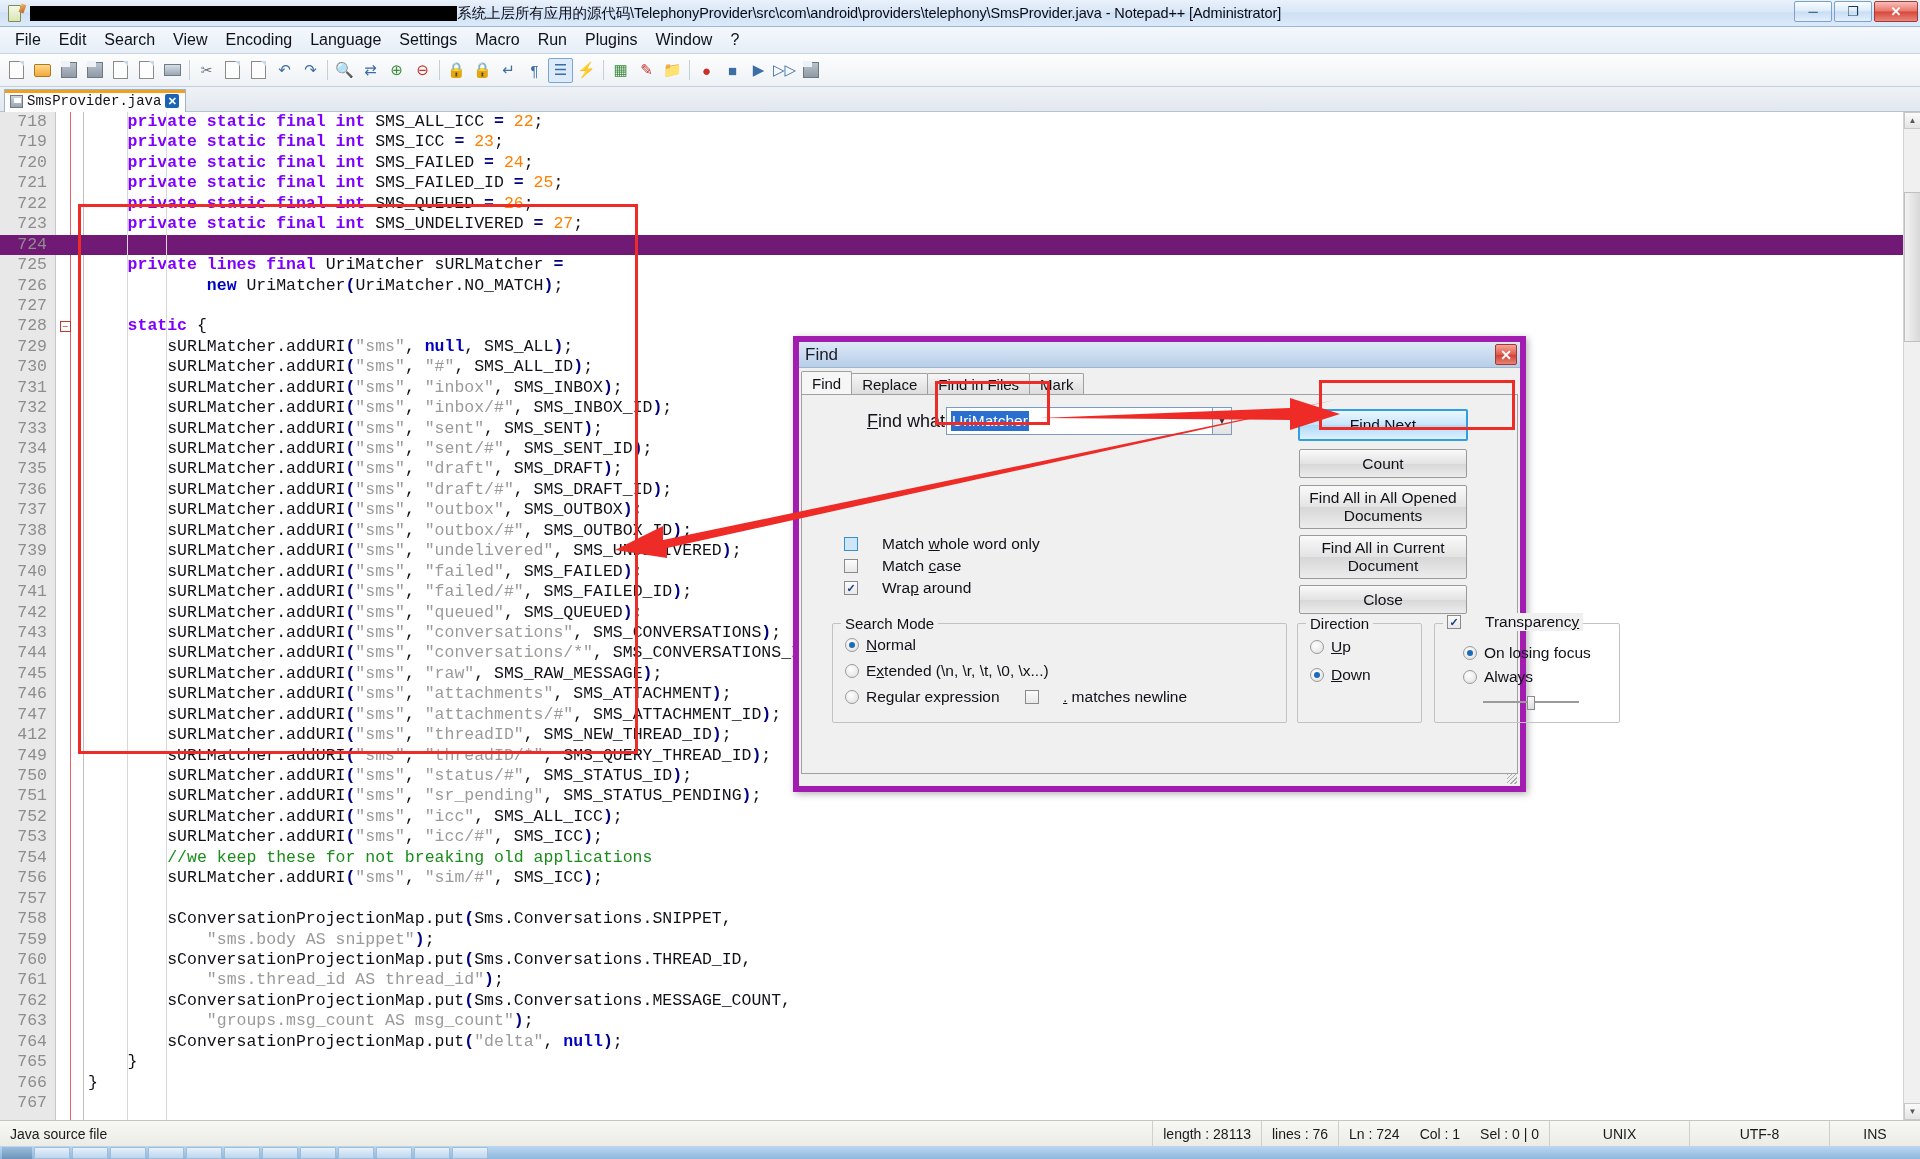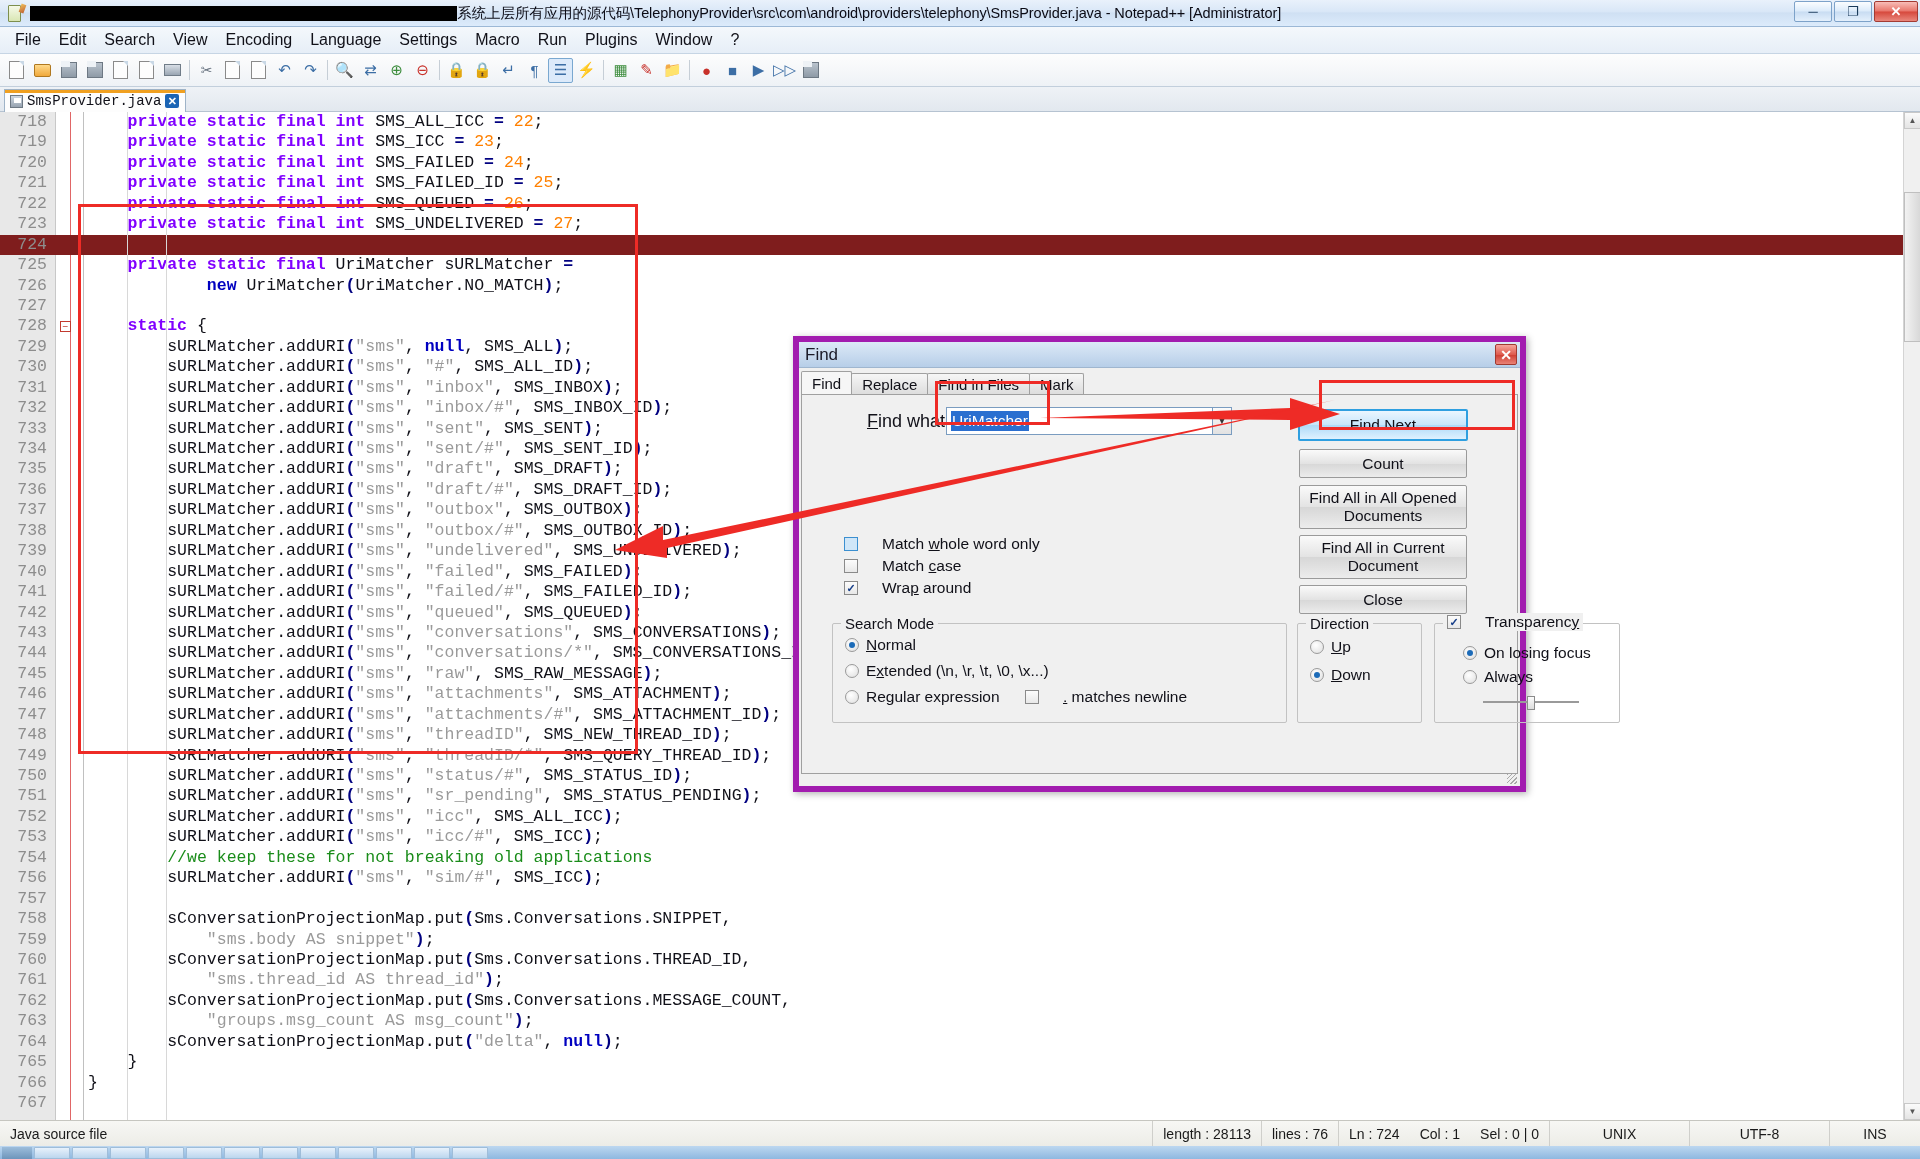--- a/index.html
+++ b/index.html
@@ -131,21 +131,21 @@
   #fold-redline{position:absolute; left:70px; top:0; width:1px; height:100%; background:#e06666;}
   .code-row {
     position:relative; height:20.45px; line-height:20.45px;
     font-family:"Liberation Mono", monospace; font-size:16.5px; white-space:pre;
   }
   .ln {
     position:absolute; left:0; width:47px; text-align:right;
     color:#8d8d8d; font-family:"Liberation Mono", monospace; font-size:16.5px;
   }
   .ctext{ position:absolute; left:88px; color:#101018; }
-  .row-hl { background:#7f1d1d;padding-left:34px; }
+  .row-hl { background:#701a75;padding-left:34px; }
   .kw { color:#8000ff; font-weight:bold; }
   .kw2{ color:#0000c0; font-weight:bold; }
   .num{ color:#ff8000; }
   .str{ color:#9a9a9a; }
   .cmt{ color:#1a8c1a; }
   .op { color:#000080; font-weight:bold; }
   .fold-marker{
     position:absolute; left:60px; top:5px; width:11px; height:11px;
     border:1px solid #c23a2f; background:#fff; color:#c23a2f;
     font-size:10px; line-height:9px; text-align:center;
@@ -412,21 +412,21 @@
   <div id="foldcol"></div>
   <div id="fold-redline"></div>
   <div id="code-rows">
       <div class="code-row"><span class="ln">718</span><span class="ctext"><span>    </span><span class="kw">private static final int </span><span>SMS_ALL_ICC </span><span class="op">= </span><span class="num">22</span><span>;</span></span></div>
       <div class="code-row"><span class="ln">719</span><span class="ctext"><span>    </span><span class="kw">private static final int </span><span>SMS_ICC </span><span class="op">= </span><span class="num">23</span><span>;</span></span></div>
       <div class="code-row"><span class="ln">720</span><span class="ctext"><span>    </span><span class="kw">private static final int </span><span>SMS_FAILED </span><span class="op">= </span><span class="num">24</span><span>;</span></span></div>
       <div class="code-row"><span class="ln">721</span><span class="ctext"><span>    </span><span class="kw">private static final int </span><span>SMS_FAILED_ID </span><span class="op">= </span><span class="num">25</span><span>;</span></span></div>
       <div class="code-row"><span class="ln">722</span><span class="ctext"><span>    </span><span class="kw">private static final int </span><span>SMS_QUEUED </span><span class="op">= </span><span class="num">26</span><span>;</span></span></div>
       <div class="code-row"><span class="ln">723</span><span class="ctext"><span>    </span><span class="kw">private static final int </span><span>SMS_UNDELIVERED </span><span class="op">= </span><span class="num">27</span><span>;</span></span></div>
       <div class="code-row row-hl"><span class="ln">724</span><span class="ctext"></span></div>
-      <div class="code-row"><span class="ln">725</span><span class="ctext"><span>    </span><span class="kw">private static final </span><span>UriMatcher sURLMatcher </span><span class="op">=</span></span></div>
+      <div class="code-row"><span class="ln">725</span><span class="ctext"><span>    </span><span class="kw">private lines final </span><span>UriMatcher sURLMatcher </span><span class="op">=</span></span></div>
       <div class="code-row"><span class="ln">726</span><span class="ctext"><span>            </span><span class="kw2">new </span><span>UriMatcher</span><span class="op">(</span><span>UriMatcher.NO_MATCH</span><span class="op">)</span><span>;</span></span></div>
       <div class="code-row"><span class="ln">727</span><span class="ctext"></span></div>
       <div class="code-row"><span class="ln">728</span><span class="fold-marker">−</span><span class="ctext"><span>    </span><span class="kw">static </span><span>{</span></span></div>
       <div class="code-row"><span class="ln">729</span><span class="ctext"><span>        sURLMatcher.addURI</span><span class="op">(</span><span class="str">"sms"</span><span>, </span><span class="kw2">null</span><span>, SMS_ALL</span><span class="op">)</span><span>;</span></span></div>
       <div class="code-row"><span class="ln">730</span><span class="ctext"><span>        sURLMatcher.addURI</span><span class="op">(</span><span class="str">"sms"</span><span>, </span><span class="str">"#"</span><span>, SMS_ALL_ID</span><span class="op">)</span><span>;</span></span></div>
       <div class="code-row"><span class="ln">731</span><span class="ctext"><span>        sURLMatcher.addURI</span><span class="op">(</span><span class="str">"sms"</span><span>, </span><span class="str">"inbox"</span><span>, SMS_INBOX</span><span class="op">)</span><span>;</span></span></div>
       <div class="code-row"><span class="ln">732</span><span class="ctext"><span>        sURLMatcher.addURI</span><span class="op">(</span><span class="str">"sms"</span><span>, </span><span class="str">"inbox/#"</span><span>, SMS_INBOX_ID</span><span class="op">)</span><span>;</span></span></div>
       <div class="code-row"><span class="ln">733</span><span class="ctext"><span>        sURLMatcher.addURI</span><span class="op">(</span><span class="str">"sms"</span><span>, </span><span class="str">"sent"</span><span>, SMS_SENT</span><span class="op">)</span><span>;</span></span></div>
       <div class="code-row"><span class="ln">734</span><span class="ctext"><span>        sURLMatcher.addURI</span><span class="op">(</span><span class="str">"sms"</span><span>, </span><span class="str">"sent/#"</span><span>, SMS_SENT_ID</span><span class="op">)</span><span>;</span></span></div>
       <div class="code-row"><span class="ln">735</span><span class="ctext"><span>        sURLMatcher.addURI</span><span class="op">(</span><span class="str">"sms"</span><span>, </span><span class="str">"draft"</span><span>, SMS_DRAFT</span><span class="op">)</span><span>;</span></span></div>
@@ -435,21 +435,21 @@
       <div class="code-row"><span class="ln">738</span><span class="ctext"><span>        sURLMatcher.addURI</span><span class="op">(</span><span class="str">"sms"</span><span>, </span><span class="str">"outbox/#"</span><span>, SMS_OUTBOX_ID</span><span class="op">)</span><span>;</span></span></div>
       <div class="code-row"><span class="ln">739</span><span class="ctext"><span>        sURLMatcher.addURI</span><span class="op">(</span><span class="str">"sms"</span><span>, </span><span class="str">"undelivered"</span><span>, SMS_UNDELIVERED</span><span class="op">)</span><span>;</span></span></div>
       <div class="code-row"><span class="ln">740</span><span class="ctext"><span>        sURLMatcher.addURI</span><span class="op">(</span><span class="str">"sms"</span><span>, </span><span class="str">"failed"</span><span>, SMS_FAILED</span><span class="op">)</span><span>;</span></span></div>
       <div class="code-row"><span class="ln">741</span><span class="ctext"><span>        sURLMatcher.addURI</span><span class="op">(</span><span class="str">"sms"</span><span>, </span><span class="str">"failed/#"</span><span>, SMS_FAILED_ID</span><span class="op">)</span><span>;</span></span></div>
       <div class="code-row"><span class="ln">742</span><span class="ctext"><span>        sURLMatcher.addURI</span><span class="op">(</span><span class="str">"sms"</span><span>, </span><span class="str">"queued"</span><span>, SMS_QUEUED</span><span class="op">)</span><span>;</span></span></div>
       <div class="code-row"><span class="ln">743</span><span class="ctext"><span>        sURLMatcher.addURI</span><span class="op">(</span><span class="str">"sms"</span><span>, </span><span class="str">"conversations"</span><span>, SMS_CONVERSATIONS</span><span class="op">)</span><span>;</span></span></div>
       <div class="code-row"><span class="ln">744</span><span class="ctext"><span>        sURLMatcher.addURI</span><span class="op">(</span><span class="str">"sms"</span><span>, </span><span class="str">"conversations/*"</span><span>, SMS_CONVERSATIONS_I</span></span></div>
       <div class="code-row"><span class="ln">745</span><span class="ctext"><span>        sURLMatcher.addURI</span><span class="op">(</span><span class="str">"sms"</span><span>, </span><span class="str">"raw"</span><span>, SMS_RAW_MESSAGE</span><span class="op">)</span><span>;</span></span></div>
       <div class="code-row"><span class="ln">746</span><span class="ctext"><span>        sURLMatcher.addURI</span><span class="op">(</span><span class="str">"sms"</span><span>, </span><span class="str">"attachments"</span><span>, SMS_ATTACHMENT</span><span class="op">)</span><span>;</span></span></div>
       <div class="code-row"><span class="ln">747</span><span class="ctext"><span>        sURLMatcher.addURI</span><span class="op">(</span><span class="str">"sms"</span><span>, </span><span class="str">"attachments/#"</span><span>, SMS_ATTACHMENT_ID</span><span class="op">)</span><span>;</span></span></div>
-      <div class="code-row"><span class="ln">748</span><span class="ctext"><span>        sURLMatcher.addURI</span><span class="op">(</span><span class="str">"sms"</span><span>, </span><span class="str">"threadID"</span><span>, SMS_NEW_THREAD_ID</span><span class="op">)</span><span>;</span></span></div>
+      <div class="code-row"><span class="ln">412</span><span class="ctext"><span>        sURLMatcher.addURI</span><span class="op">(</span><span class="str">"sms"</span><span>, </span><span class="str">"threadID"</span><span>, SMS_NEW_THREAD_ID</span><span class="op">)</span><span>;</span></span></div>
       <div class="code-row"><span class="ln">749</span><span class="ctext"><span>        sURLMatcher.addURI</span><span class="op">(</span><span class="str">"sms"</span><span>, </span><span class="str">"threadID/*"</span><span>, SMS_QUERY_THREAD_ID</span><span class="op">)</span><span>;</span></span></div>
       <div class="code-row"><span class="ln">750</span><span class="ctext"><span>        sURLMatcher.addURI</span><span class="op">(</span><span class="str">"sms"</span><span>, </span><span class="str">"status/#"</span><span>, SMS_STATUS_ID</span><span class="op">)</span><span>;</span></span></div>
       <div class="code-row"><span class="ln">751</span><span class="ctext"><span>        sURLMatcher.addURI</span><span class="op">(</span><span class="str">"sms"</span><span>, </span><span class="str">"sr_pending"</span><span>, SMS_STATUS_PENDING</span><span class="op">)</span><span>;</span></span></div>
       <div class="code-row"><span class="ln">752</span><span class="ctext"><span>        sURLMatcher.addURI</span><span class="op">(</span><span class="str">"sms"</span><span>, </span><span class="str">"icc"</span><span>, SMS_ALL_ICC</span><span class="op">)</span><span>;</span></span></div>
       <div class="code-row"><span class="ln">753</span><span class="ctext"><span>        sURLMatcher.addURI</span><span class="op">(</span><span class="str">"sms"</span><span>, </span><span class="str">"icc/#"</span><span>, SMS_ICC</span><span class="op">)</span><span>;</span></span></div>
       <div class="code-row"><span class="ln">754</span><span class="ctext"><span>        </span><span class="cmt">//we keep these for not breaking old applications</span></span></div>
       <div class="code-row"><span class="ln">756</span><span class="ctext"><span>        sURLMatcher.addURI</span><span class="op">(</span><span class="str">"sms"</span><span>, </span><span class="str">"sim/#"</span><span>, SMS_ICC</span><span class="op">)</span><span>;</span></span></div>
       <div class="code-row"><span class="ln">757</span><span class="ctext"></span></div>
       <div class="code-row"><span class="ln">758</span><span class="ctext"><span>        sConversationProjectionMap.put</span><span class="op">(</span><span>Sms.Conversations.SNIPPET,</span></span></div>
       <div class="code-row"><span class="ln">759</span><span class="ctext"><span>            </span><span class="str">"sms.body AS snippet"</span><span class="op">)</span><span>;</span></span></div>

